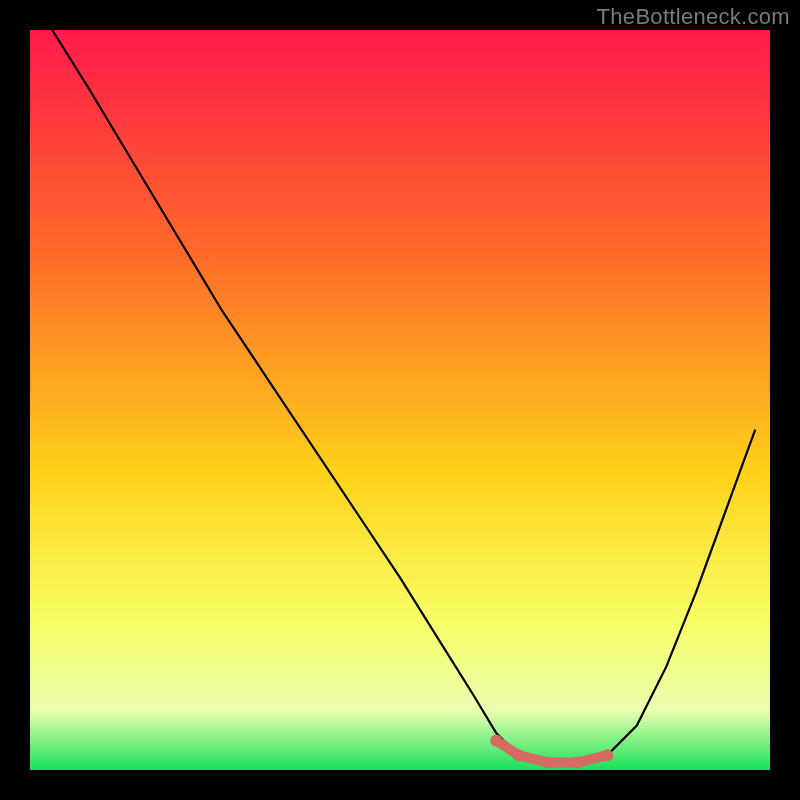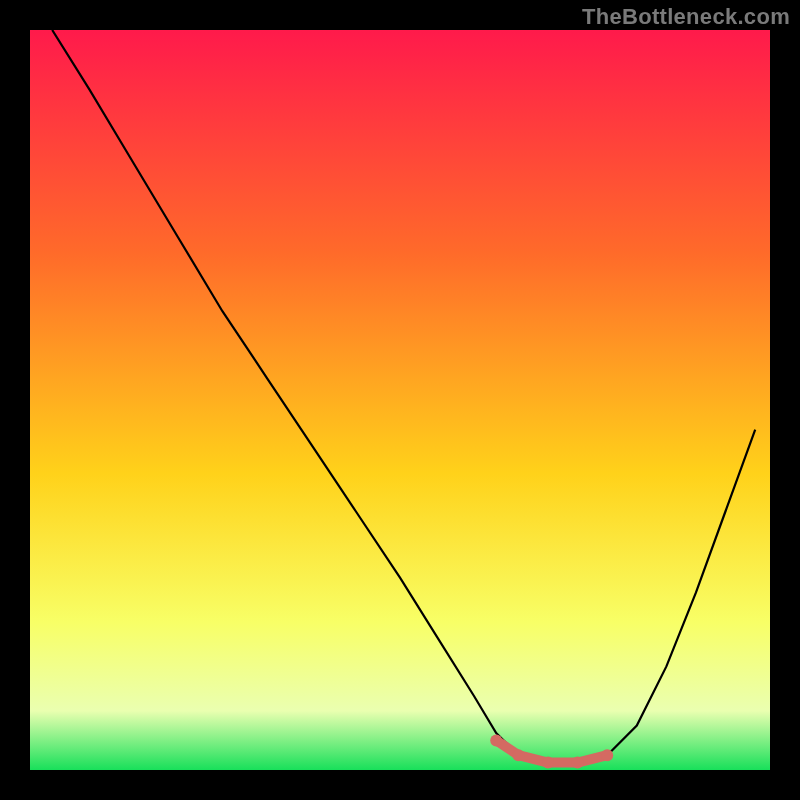--- a/index.html
+++ b/index.html
@@ -16,21 +16,21 @@
     width: 800px;
     height: 800px;
     background: #000;
   }
   .watermark {
     position: absolute;
     top: 4px;
     right: 10px;
     color: #7a7a7a;
     font-size: 22px;
-    font-weight: 700;
+    font-weight: 400;
     letter-spacing: 0.3px;
   }
   .plot {
     position: absolute;
     left: 30px;
     top: 30px;
     width: 740px;
     height: 740px;
   }
   svg { display: block; }

